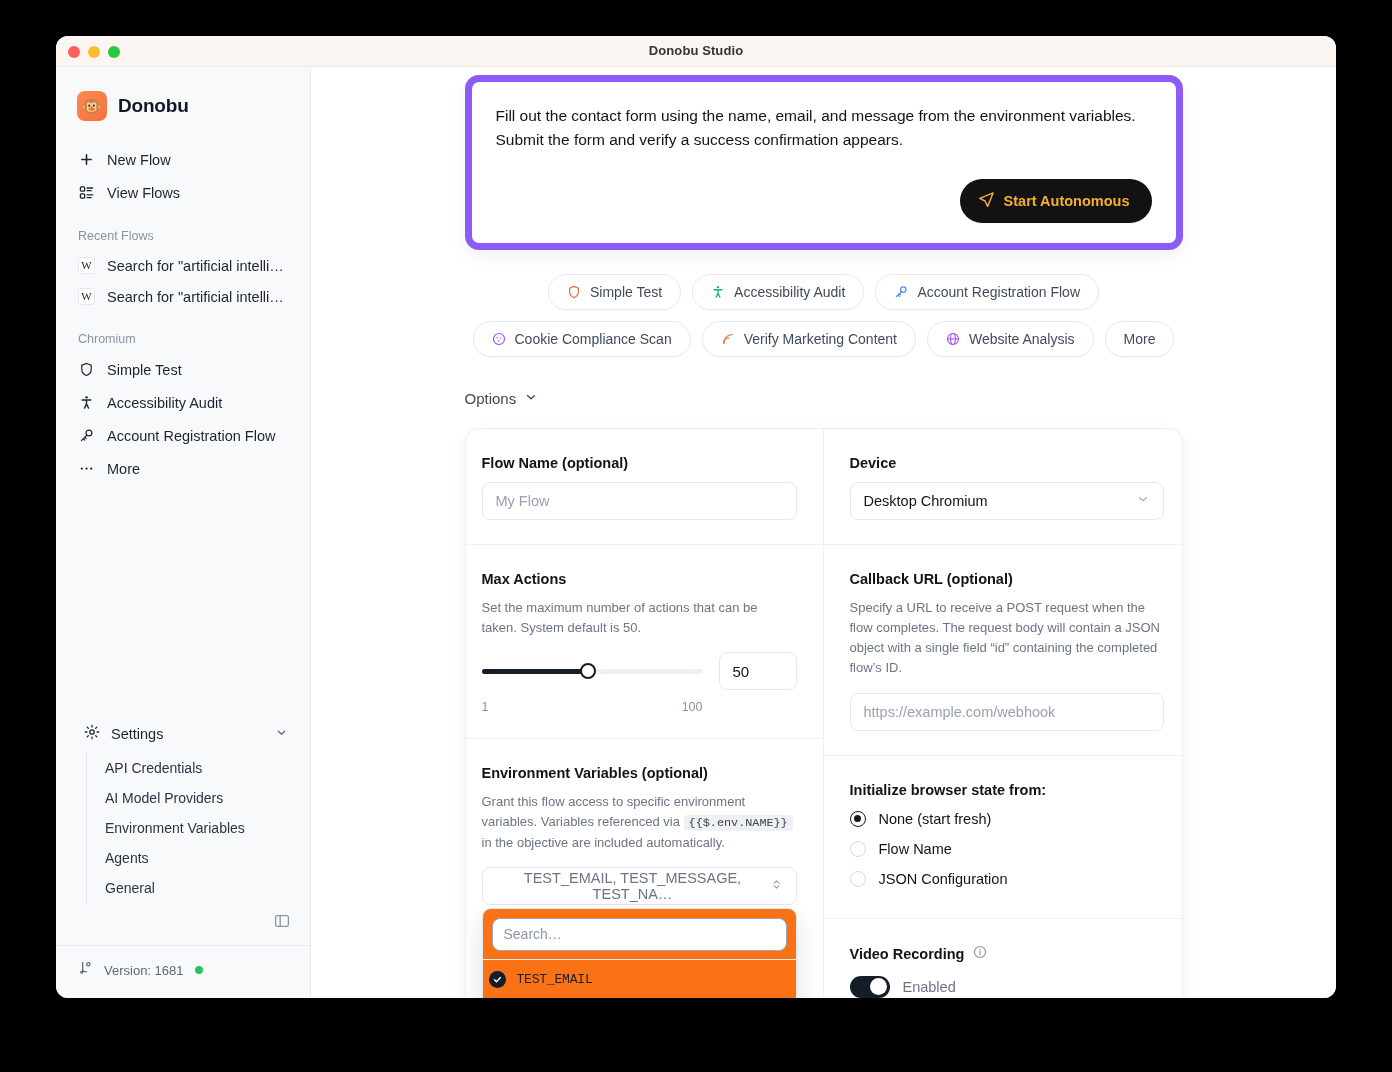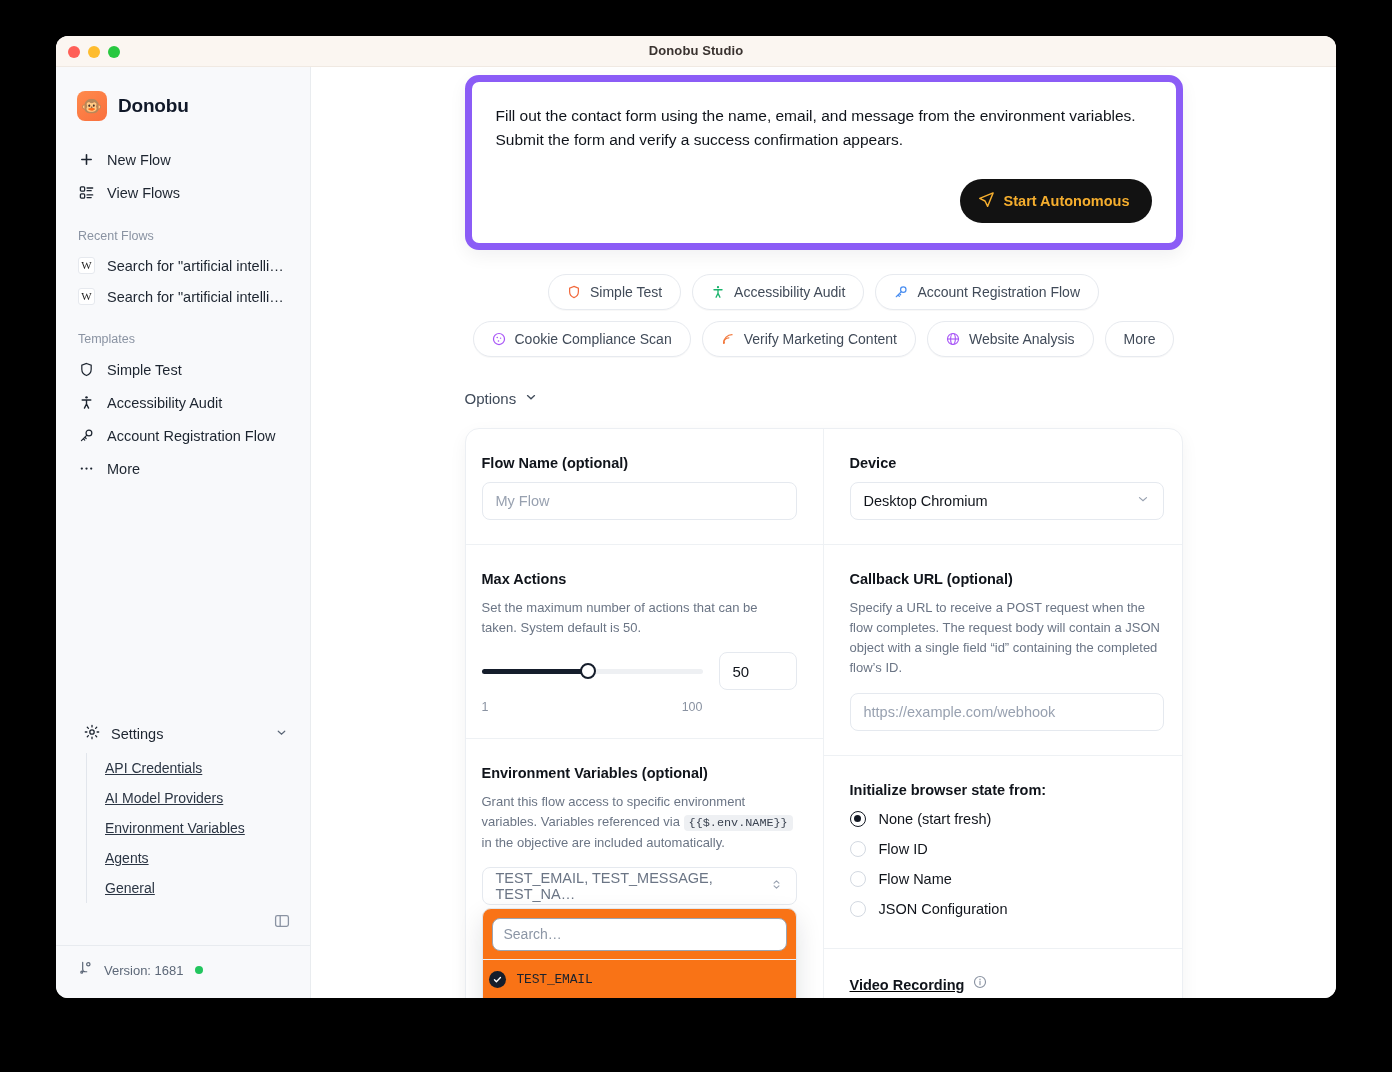--- a/index.html
+++ b/index.html
@@ -89,21 +89,21 @@
   }
   .sidebar-spacer { flex: 1 1 auto; }
   .settings-head {
     display: flex; align-items: center; gap: 11px;
     padding: 8px 14px 8px 20px; margin: 0 8px;
     font-size: 14.5px; color: #1d2530;
   }
   .settings-head .chev { margin-left: auto; color: #5d6878; }
   .settings-sub { margin: 2px 0 0 30px; border-left: 1px solid #e2e6ec; padding-left: 0; }
   .settings-sub .sub-item {
-    padding: 7px 0 7px 18px; font-size: 14px; color: #2b3543; text-decoration: underline;
+    padding: 7px 0 7px 18px; font-size: 14px; color: #2b3543;
   }
   .collapse-row { display: flex; justify-content: flex-end; padding: 10px 20px 12px 0; }
   .footer-bar {
     border-top: 1px solid #e8ebef;
     display: flex; align-items: center; gap: 11px;
     padding: 14px 20px 18px 22px;
   }
   .footer-ver { font-size: 13px; color: #5d6878; }
   .dot-green { width: 8px; height: 8px; border-radius: 50%; background: #22c55e; }
 
@@ -173,21 +173,21 @@
     background: #fff; padding: 0 13px;
     font-size: 14.5px; color: #10141b;
     font-family: inherit;
   }
   .finput::placeholder { color: #98a1b0; }
   .fselect {
     width: 100%; height: 38px;
     border: 1px solid #e5e9ef; border-radius: 8px;
     background: #fff; padding: 0 13px;
     font-size: 14.5px; color: #10141b;
-    display: flex; align-items: center; justify-content: space-between; cursor: pointer;
+    display: flex; align-items: center; justify-content: space-between; cursor: pointer; text-align: center;
   }
   .fselect .chev { color: #98a1b0; }
 
   .slider-row { display: flex; align-items: center; gap: 16px; }
   .slider-wrap { flex: 1 1 auto; position: relative; height: 18px; display: flex; align-items: center; }
   .slider-track { width: 100%; height: 5px; border-radius: 3px; background: #eef0f3; }
   .slider-fill { position: absolute; left: 0; height: 5px; border-radius: 3px; background: #151d2b; width: 48%; }
   .slider-thumb {
     position: absolute; left: 48%; transform: translateX(-50%);
     width: 16px; height: 16px; border-radius: 50%;
@@ -234,21 +234,21 @@
   .radio-row { display: flex; align-items: flex-start; gap: 13px; padding: 7px 0; cursor: pointer; }
   .radio {
     width: 16px; height: 16px; flex: 0 0 16px; border-radius: 50%;
     border: 1.5px solid #d3d9e1; background: #fff;
     display: flex; align-items: center; justify-content: center;
   }
   .radio.checked { border-color: #121822; }
   .radio.checked::after { content: ""; width: 7px; height: 7px; border-radius: 50%; background: #121822; }
   .radio-label { font-size: 14.5px; color: #10141b; }
 
-  .vr-head { display: flex; align-items: flex-end; gap: 9px; margin-bottom: 13px; text-decoration: underline; }
+  .vr-head { display: flex; align-items: center; gap: 9px; margin-bottom: 13px; }
   .vr-title { font-size: 14.5px; font-weight: bold; color: #10141b; }
   .toggle-row { display: flex; align-items: center; gap: 13px; }
   .toggle {
     width: 40px; height: 22px; border-radius: 999px; background: #151d2b;
     position: relative; cursor: pointer; flex: 0 0 40px;
   }
   .toggle .knob { position: absolute; top: 2.5px; right: 2.5px; width: 17px; height: 17px; border-radius: 50%; background: #fff; }
   .toggle-label { font-size: 14.5px; color: #6b7585; }
 </style>
 </head>
@@ -298,21 +298,21 @@
       <div class="section-label">Recent Flows</div>
       <div class="flow-item">
         <span class="favicon">W</span>
         <span class="txt">Search for "artificial intellige…</span>
       </div>
       <div class="flow-item">
         <span class="favicon">W</span>
         <span class="txt">Search for "artificial intellige…</span>
       </div>
 
-      <div class="section-label">Templates</div>
+      <div class="section-label">Chromium</div>
       <div class="nav-group" style="padding-top:0">
         <div class="nav-item">
           <span class="ico">
             <svg width="15" height="15" viewBox="0 0 16 16" fill="none" stroke="#1d2530" stroke-width="1.3">
                 <path d="M8 1.6l5 1.9v4.2c0 3.2-2.1 5.6-5 6.7-2.9-1.1-5-3.5-5-6.7V3.5z"></path>
               </svg>
           </span>
           <span>Simple Test</span>
         </div>
         <div class="nav-item">
@@ -576,24 +576,20 @@
             </div>
 
             <div class="fgroup">
               <div class="flabel" style="margin-bottom:6px">Initialize browser state from:</div>
               <div class="radio-row">
                 <span class="radio checked"></span>
                 <span class="radio-label">None (start fresh)</span>
               </div>
               <div class="radio-row">
                 <span class="radio"></span>
-                <span class="radio-label">Flow ID</span>
-              </div>
-              <div class="radio-row">
-                <span class="radio"></span>
                 <span class="radio-label">Flow Name</span>
               </div>
               <div class="radio-row">
                 <span class="radio"></span>
                 <span class="radio-label">JSON Configuration</span>
               </div>
             </div>
 
             <div class="fgroup">
               <div class="vr-head">

